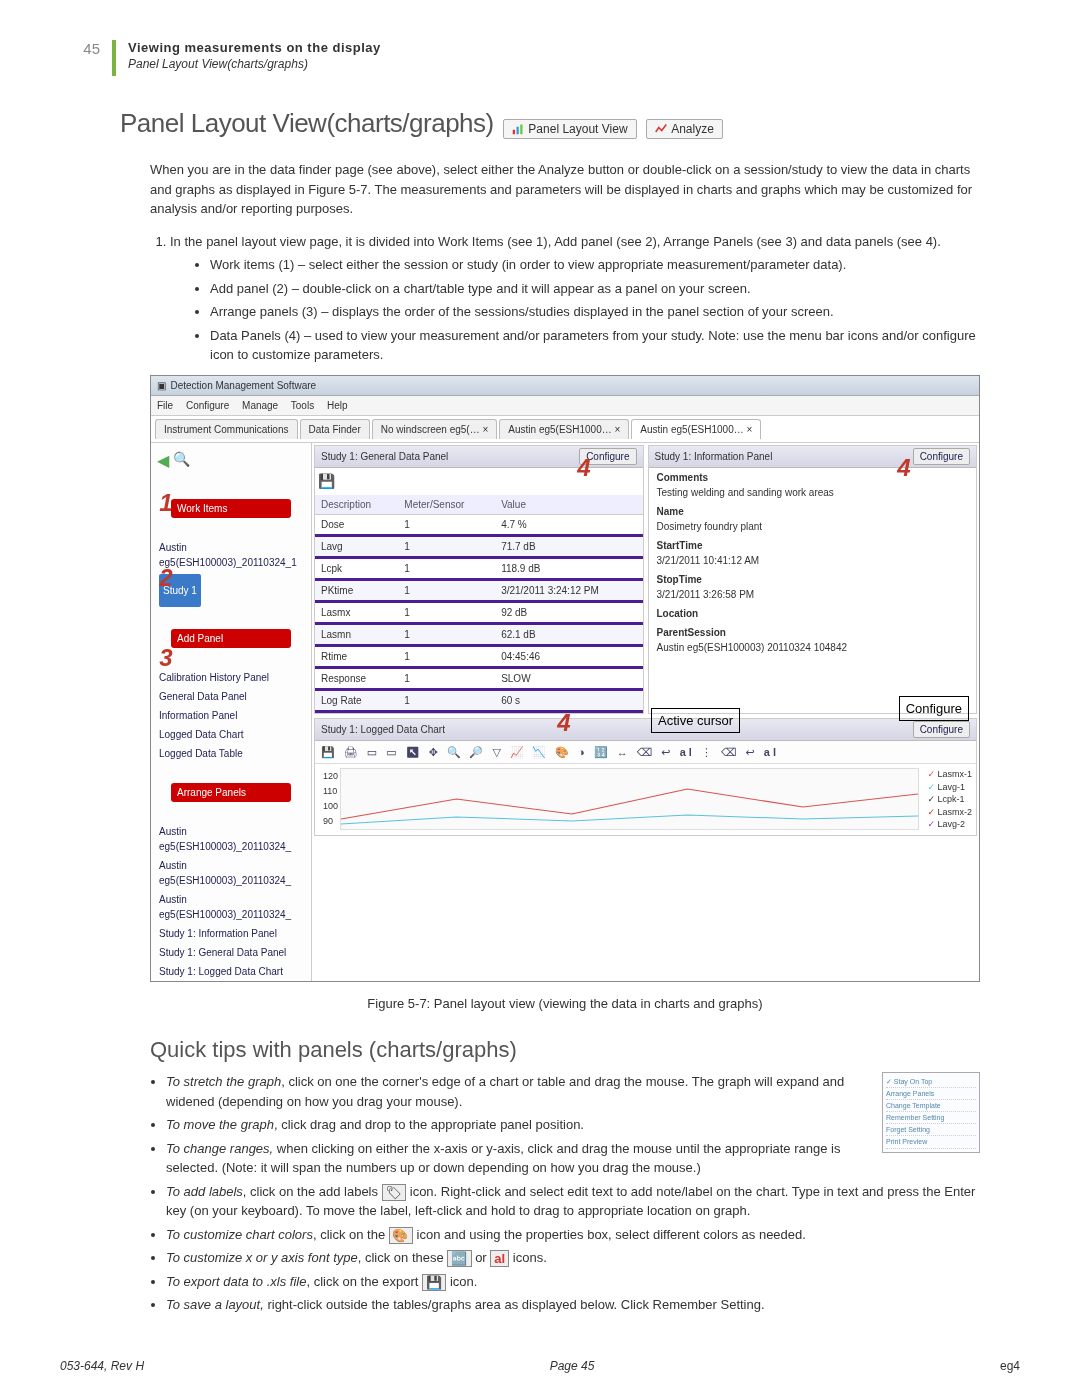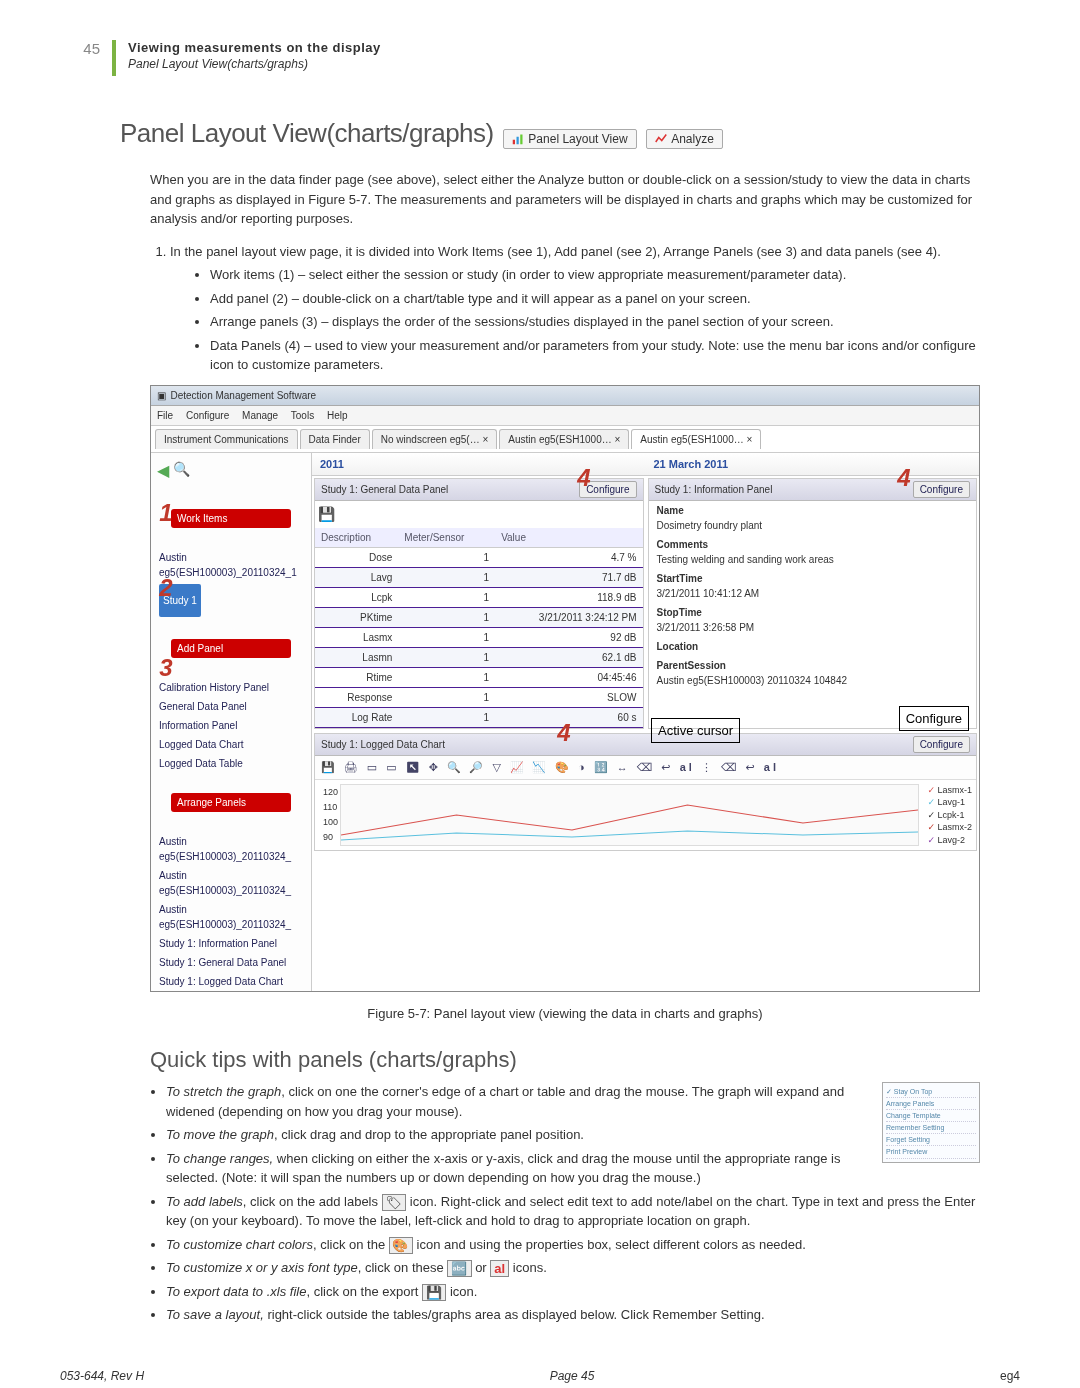--- a/index.html
+++ b/index.html
@@ -8,21 +8,21 @@
     color: #333;
     margin: 0;
     padding: 40px 60px;
     background: #fff;
     width: 960px;
   }
   .header-row {
     display: flex;
     align-items: flex-start;
     gap: 12px;
-    margin-bottom: 22px;
+    margin-bottom: 12px;
   }
   .page-num-top {
     font-size: 15px;
     color: #888;
     width: 40px;
     text-align: right;
   }
   .green-bar {
     width: 4px;
     height: 36px;
@@ -213,22 +213,21 @@
   table.dtable th {
     background:#eef;
     text-align:left;
     padding:2px 6px;
     border-bottom:1px solid #ccc;
     font-weight:normal;
     color:#556;
   }
   table.dtable td {
     padding:2px 6px;
-    border-bottom:1px solid #4c1d95;
-    text-align:right;
+    border-bottom:3px solid #4c1d95;
   }
   table.dtable tr.alt { background:#f4f6fb; }
   .info-row { padding:2px 8px; font-size:10px; }
   .info-label { font-weight:bold; }
   .chart-panel {
     border:1px solid #ccc;
     margin:2px;
     background:#fff;
   }
   .chart-body {
@@ -399,24 +398,20 @@
         <div class="side-section-hdr">Arrange Panels</div>
         <div class="side-item">Austin eg5(ESH100003)_20110324_</div>
         <div class="side-item">Austin eg5(ESH100003)_20110324_</div>
         <div class="side-item">Austin eg5(ESH100003)_20110324_</div>
         <div class="side-item">Study 1: Information Panel</div>
         <div class="side-item">Study 1: General Data Panel</div>
         <div class="side-item">Study 1: Logged Data Chart</div>
       </div>
 
       <div class="dash">
-        <div style="display:flex;">
-          <div class="date-hdr" style="flex:1;">2011</div>
-          <div class="date-hdr" style="flex:1;">21 March 2011</div>
-        </div>
         <div class="dash-top">
 
           <div class="dash-col">
             <div class="panel-hdr">
               <span>Study 1: General Data Panel</span>
               <span class="cfg-btn">Configure</span>
             </div>
             <div style="padding:3px;"><span style="color:#36c;font-size:14px;">💾</span></div>
             <table class="dtable">
               <tbody>
@@ -475,22 +470,22 @@
                 </tbody>
             </table>
           </div>
 
           <div class="dash-col">
             <div class="panel-hdr">
               <span>Study 1: Information Panel</span>
               <span class="cfg-btn">Configure</span>
             </div>
             <div id="info-rows">
+                <div class="info-row"><span class="info-label">Comments</span><br>Testing welding and sanding work areas</div>
                 <div class="info-row"><span class="info-label">Name</span><br>Dosimetry foundry plant</div>
-                <div class="info-row"><span class="info-label">Comments</span><br>Testing welding and sanding work areas</div>
                 <div class="info-row"><span class="info-label">StartTime</span><br>3/21/2011 10:41:12 AM</div>
                 <div class="info-row"><span class="info-label">StopTime</span><br>3/21/2011 3:26:58 PM</div>
                 <div class="info-row"><span class="info-label">Location</span><br></div>
                 <div class="info-row"><span class="info-label">ParentSession</span><br>Austin eg5(ESH100003) 20110324 104842</div>
               </div>
           </div>
         </div>
 
         <div class="chart-panel">
           <div class="panel-hdr">

